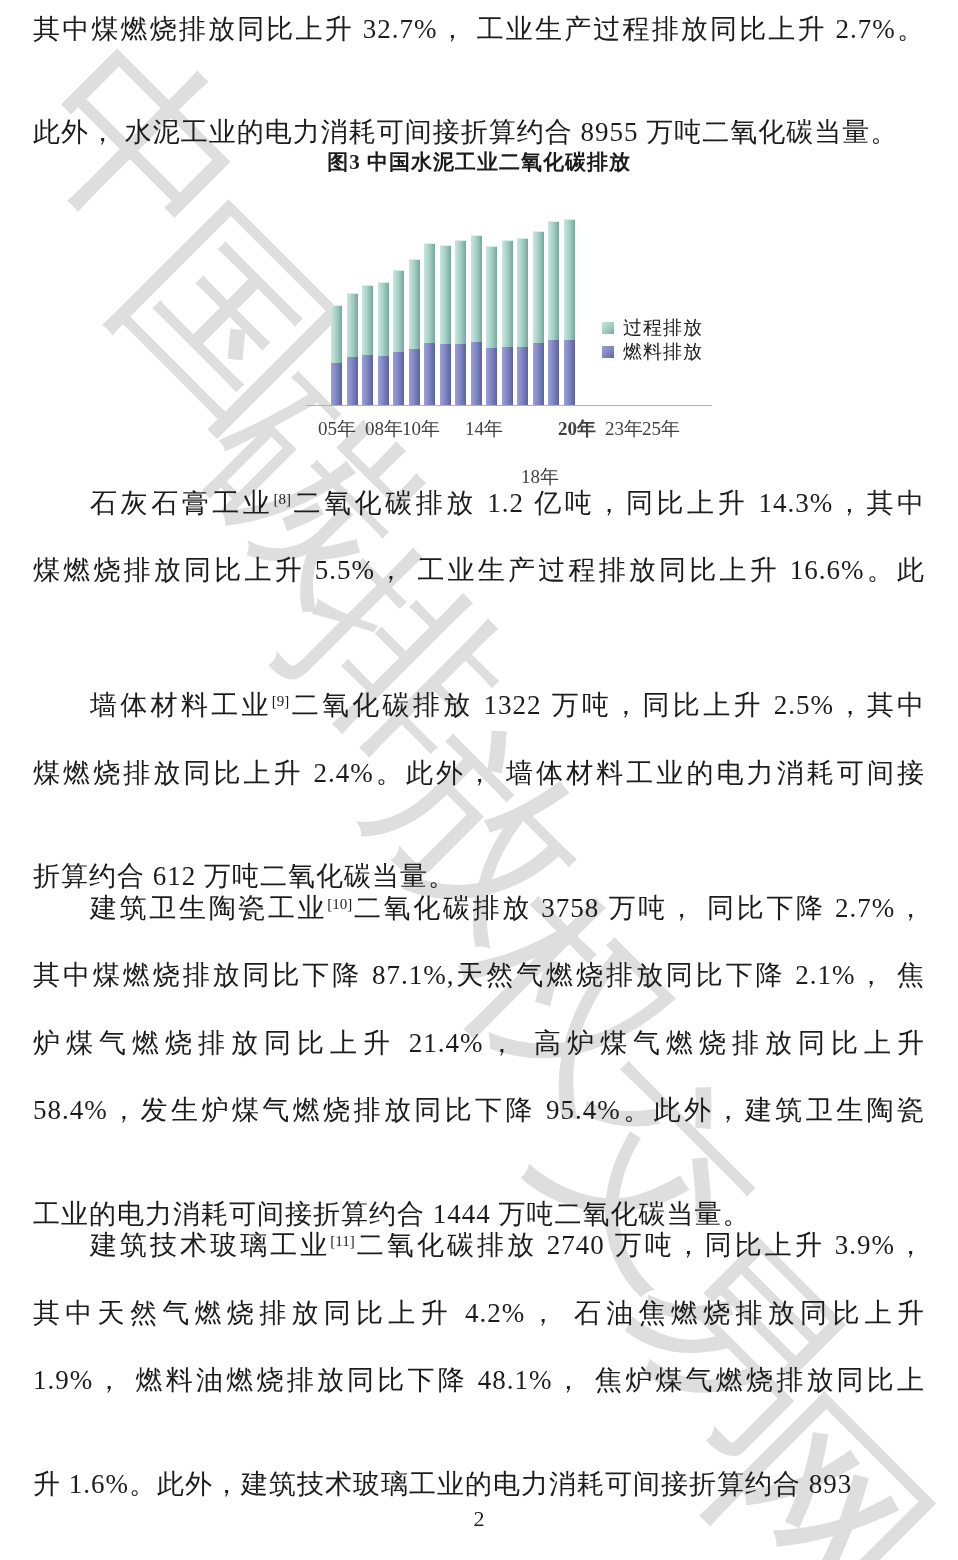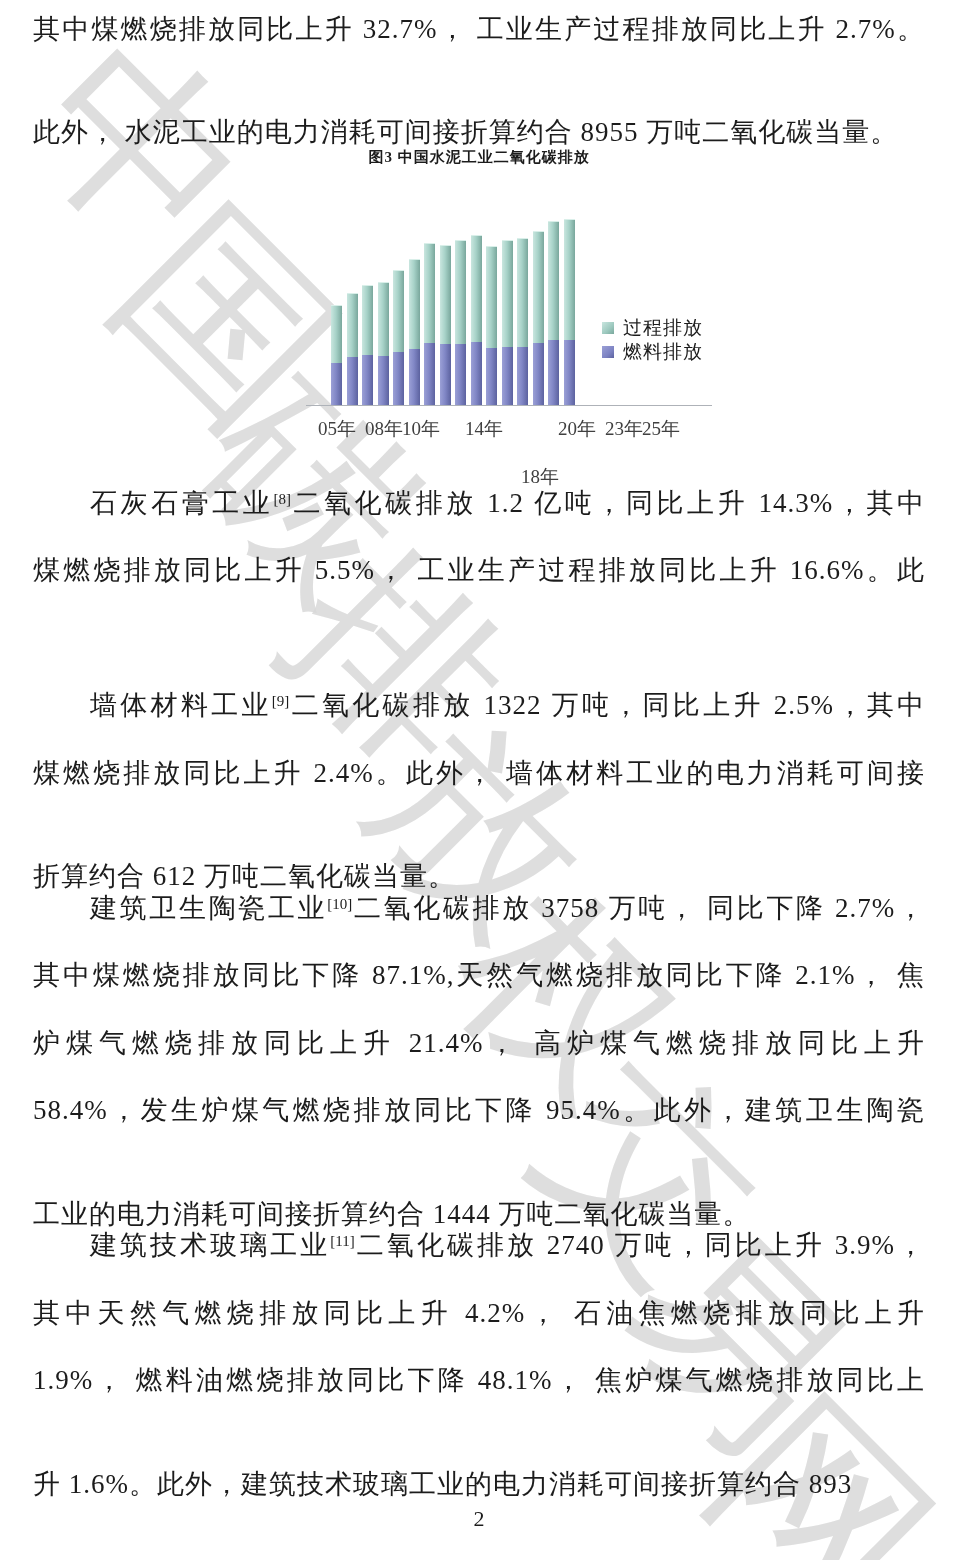--- a/index.html
+++ b/index.html
@@ -25,21 +25,21 @@
     text-align:justify;text-align-last:justify;text-justify:inter-ideograph;
     white-space:nowrap;
   }
   .line.last{text-align-last:left;margin-top:36px;}
   .line.indent{padding-left:57px;width:835px;}
   .line sup{font-size:15px;line-height:0;vertical-align:8px;letter-spacing:0;}
   
   #chart{position:absolute;left:0;top:140px;width:958px;height:320px;}
   #chart-title{
     position:absolute;left:0;top:8px;width:958px;text-align:center;
-    font-size:15px;font-weight:bold;letter-spacing:1px;
+    font-size:21px;font-weight:bold;letter-spacing:1px;
   }
   #bar-plot{
     position:absolute;left:331px;top:65px;width:244px;height:200px;
     display:flex;align-items:flex-end;gap:4.5px;
   }
   .bar{width:11px;display:flex;flex-direction:column;justify-content:flex-end;}
   .seg{width:11px;}
   .seg.process{background:linear-gradient(90deg,#c9e6df 0%,#a7d2c8 45%,#79a79c 100%);
     border-top:1px solid #d9efe9;}
   .seg.fuel{background:linear-gradient(90deg,#9ba0d6 0%,#8187c6 45%,#5c629f 100%);}
@@ -161,21 +161,21 @@
       <div class="legend-row">
         <span class="legend-swatch fuel"></span>
         <span class="legend-label">燃料排放</span>
       </div>
     </div>
   <span class="x-tick" style="left: 318px;">05年</span>
       <span class="x-tick" style="left: 365px;">08年</span>
       <span class="x-tick" style="left: 402px;">10年</span>
       <span class="x-tick" style="left: 465px;">14年</span>
       <span class="x-tick" style="left: 521px; margin-top: 48px;">18年</span>
-      <span class="x-tick" style="left: 558px;">20年</span>
+      <span class="x-tick" style="left: 558px; font-weight: bold;">20年</span>
       <span class="x-tick" style="left: 605px;">23年</span>
       <span class="x-tick" style="left: 642px;">25年</span>
     </div>
 
   <div class="line indent" style="top:486px">
     <span>石灰石膏工业</span><sup>[8]</sup><span>二氧化碳排放 1.2 亿吨，同比上升 14.3%，其中</span>
   </div>
   <div class="line" style="top:553px">煤燃烧排放同比上升 5.5%， 工业生产过程排放同比上升 16.6%。此</div>
 
   <div class="line indent" style="top:688px">

